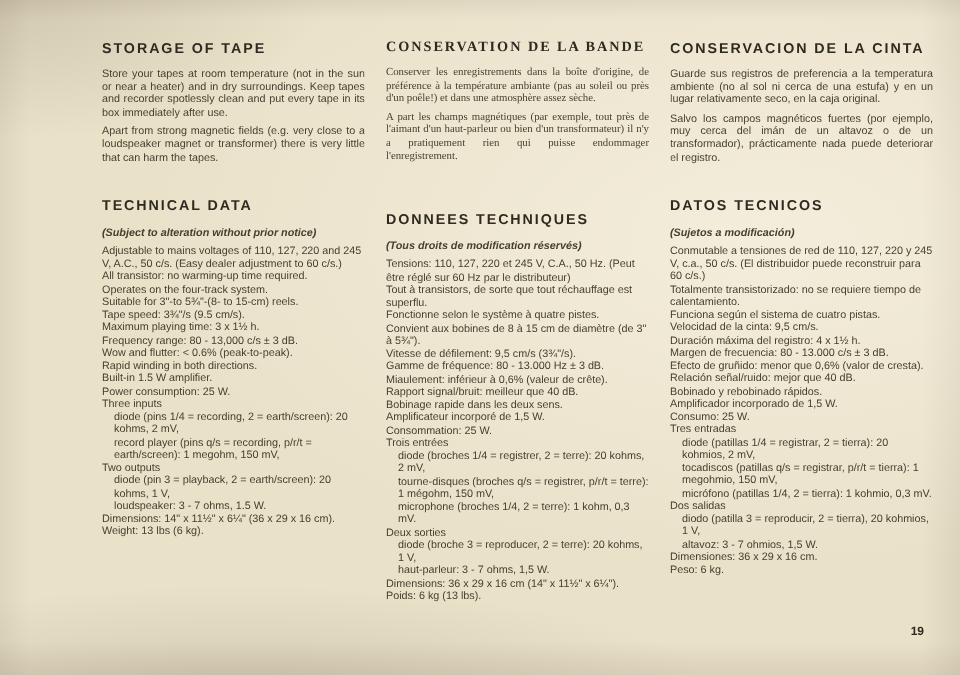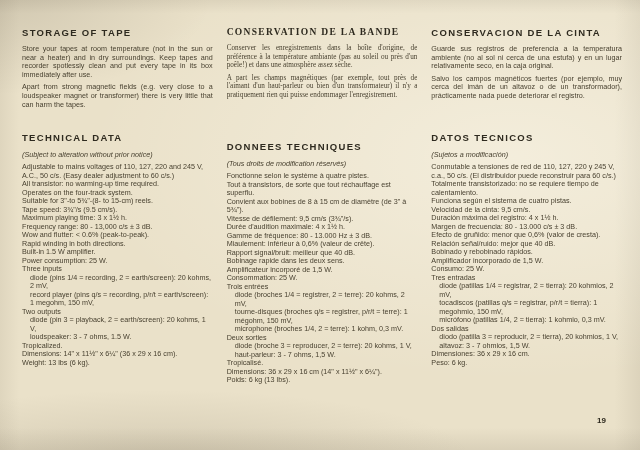--- a/index.html
+++ b/index.html
@@ -15,20 +15,21 @@
       radial-gradient(70% 22% at 25% 102%, rgba(110,100,80,0.18) 0%, rgba(110,100,80,0) 70%),
       linear-gradient(to right, rgba(120,110,90,0.10) 0%, rgba(120,110,90,0) 3%, rgba(120,110,90,0) 96%, rgba(120,110,90,0.12) 100%),
       linear-gradient(to bottom, rgba(120,110,90,0.12) 0%, rgba(120,110,90,0) 3%, rgba(120,110,90,0) 95%, rgba(120,110,90,0.14) 100%),
       var(--paper,#eae1c9);
     overflow:hidden;
   }
   .content{
     display:flex;
     padding:27px 18px 0 22px;
     gap:14px;
+    margin-left:46px;
   }
   .col{width:191px;box-sizing:border-box;}
   .sec-heading{
     font-size:9.5px;
     font-weight:bold;
     letter-spacing:1.3px;
     color:var(--heading,#2e2a1f);
     margin:0 0 7px 0;
     white-space:nowrap;
   }
@@ -39,31 +40,32 @@
     margin:0 0 4px 0;
     font-size:7.2px;
     line-height:8.6px;
     text-align:justify;
   }
   .tech-note{
     font-style:italic;
     font-size:7.2px;
     line-height:9px;
     margin:0 0 4px 0;
+    font-weight:bold;
   }
   .tech .line{
     font-size:7.2px;
     line-height:8.5px;
     margin:0;
   }
   .tech .ind1{padding-left:8px;}
   .page-number{
     position:absolute;
     top:416px;
-    right:34px;
+    right:24px;
     font-size:8px;
     font-weight:bold;
     color:var(--heading,#2e2a1f);
   }
 </style>
 </head>
 <body>
 
 <div class="page">
   <div class="content">
@@ -90,58 +92,56 @@
             <div class="line ind0">Wow and flutter: &lt; 0.6% (peak-to-peak).</div>
             <div class="line ind0">Rapid winding in both directions.</div>
             <div class="line ind0">Built-in 1.5 W amplifier.</div>
             <div class="line ind0">Power consumption: 25 W.</div>
             <div class="line ind0">Three inputs</div>
             <div class="line ind1">diode (pins 1/4 = recording, 2 = earth/screen): 20 kohms, 2 mV,</div>
             <div class="line ind1">record player (pins q/s = recording, p/r/t = earth/screen): 1 megohm, 150 mV,</div>
             <div class="line ind0">Two outputs</div>
             <div class="line ind1">diode (pin 3 = playback, 2 = earth/screen): 20 kohms, 1 V,</div>
             <div class="line ind1">loudspeaker: 3 - 7 ohms, 1.5 W.</div>
-            <div class="line ind0">Tropicalized.</div>
             <div class="line ind0">Dimensions: 14" x 11½" x 6¼" (36 x 29 x 16 cm).</div>
             <div class="line ind0">Weight: 13 lbs (6 kg).</div>
           </div>
       </div>
     </div>
 
     <div class="col col-fr">
       <div class="storage">
         <h2 class="sec-heading">CONSERVATION DE LA BANDE</h2>
         <div>
             <p class="para">Conserver les enregistrements dans la boîte d'origine, de préférence à la température ambiante (pas au soleil ou près d'un poêle!) et dans une atmosphère assez sèche.</p>
             <p class="para">A part les champs magnétiques (par exemple, tout près de l'aimant d'un haut-parleur ou bien d'un transformateur) il n'y a pratiquement rien qui puisse endommager l'enregistrement.</p>
           </div>
       </div>
       <div class="tech">
         <h2 class="sec-heading">DONNEES TECHNIQUES</h2>
         <div class="tech-note">(Tous droits de modification réservés)</div>
         <div>
+            <div class="line ind0">Tensions: 110, 127, 220 et 245 V, C.A., 50 Hz. (Peut être réglé sur 60 Hz par le distributeur)</div>
+            <div class="line ind0">Tout à transistors, de sorte que tout réchauffage est superflu.</div>
             <div class="line ind0">Fonctionne selon le système à quatre pistes.</div>
-            <div class="line ind0">Tout à transistors, de sorte que tout réchauffage est superflu.</div>
             <div class="line ind0">Convient aux bobines de 8 à 15 cm de diamètre (de 3" à 5¾").</div>
             <div class="line ind0">Vitesse de défilement: 9,5 cm/s (3¾"/s).</div>
-            <div class="line ind0">Durée d'audition maximale: 4 x 1½ h.</div>
             <div class="line ind0">Gamme de fréquence: 80 - 13.000 Hz ± 3 dB.</div>
             <div class="line ind0">Miaulement: inférieur à 0,6% (valeur de crête).</div>
             <div class="line ind0">Rapport signal/bruit: meilleur que 40 dB.</div>
             <div class="line ind0">Bobinage rapide dans les deux sens.</div>
             <div class="line ind0">Amplificateur incorporé de 1,5 W.</div>
             <div class="line ind0">Consommation: 25 W.</div>
             <div class="line ind0">Trois entrées</div>
             <div class="line ind1">diode (broches 1/4 = registrer, 2 = terre): 20 kohms, 2 mV,</div>
             <div class="line ind1">tourne-disques (broches q/s = registrer, p/r/t = terre): 1 mégohm, 150 mV,</div>
             <div class="line ind1">microphone (broches 1/4, 2 = terre): 1 kohm, 0,3 mV.</div>
             <div class="line ind0">Deux sorties</div>
             <div class="line ind1">diode (broche 3 = reproducer, 2 = terre): 20 kohms, 1 V,</div>
             <div class="line ind1">haut-parleur: 3 - 7 ohms, 1,5 W.</div>
-            <div class="line ind0">Tropicalisé.</div>
             <div class="line ind0">Dimensions: 36 x 29 x 16 cm (14" x 11½" x 6¼").</div>
             <div class="line ind0">Poids: 6 kg (13 lbs).</div>
           </div>
       </div>
     </div>
 
     <div class="col col-es">
       <div class="storage">
         <h2 class="sec-heading">CONSERVACION DE LA CINTA</h2>
         <div>

